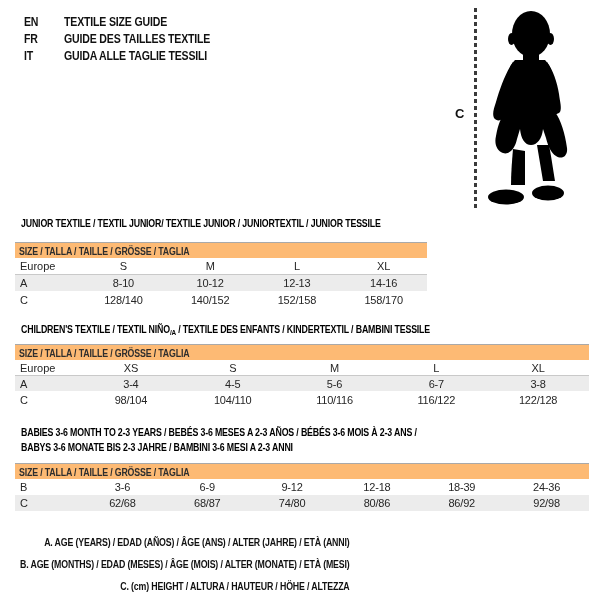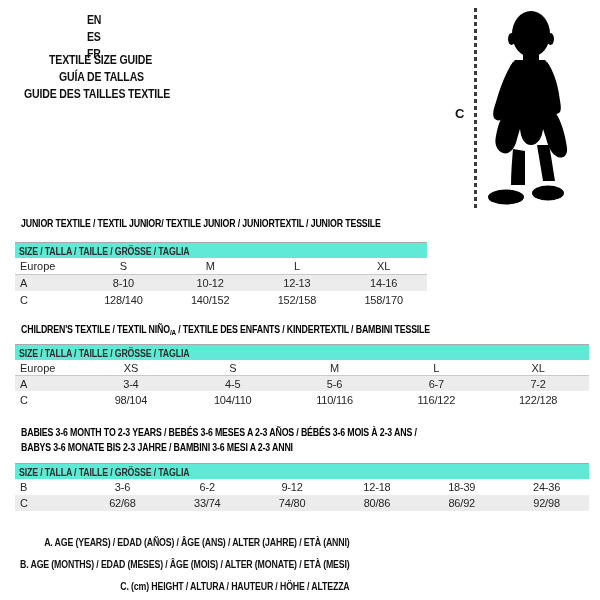--- a/index.html
+++ b/index.html
@@ -2,21 +2,21 @@
 <html><head>
 <meta charset="utf-8">
 <style>
   html,body{margin:0;padding:0;background:#ffffff;}
   #screen{
     position:relative;width:600px;height:600px;background:#ffffff;
     font-family:"Liberation Sans","DejaVu Sans",sans-serif;color:#1c1c1c;overflow:hidden;
   }
   
   .lang-block{position:absolute;left:24px;top:13px;}
-  .lang-row{display:flex;height:17px;align-items:center;flex-direction:column;}
+  .lang-row{display:flex;height:17px;align-items:center;}
   .lang-code,.lang-label{
     font-size:12px;font-weight:bold;color:#111;white-space:nowrap;
     transform:scaleX(0.88);transform-origin:0 50%;letter-spacing:-0.2px;
   }
   .lang-code{width:40px;flex:0 0 40px;}
   
   .measure-line{
     position:absolute;left:474px;top:8px;width:3px;height:202px;
     background:repeating-linear-gradient(to bottom,#3a3a3a 0 4px,transparent 4px 7px);
   }
@@ -27,21 +27,21 @@
   
   .tbl-title{
     position:absolute;left:21px;font-size:11px;font-weight:bold;color:#000;
     white-space:nowrap;transform:scaleX(0.80);transform-origin:0 50%;letter-spacing:-0.2px;
   }
   .tbl-title .subber{font-size:8px;vertical-align:-2px;}
   .size-table{position:absolute;}
   .t-narrow{left:15px;width:412px;}
   .t-wide{left:15px;width:574px;}
   .size-bar{
-    background:#5eead4;border-top:1px solid #a9a9a9;height:15px;
+    background:#fdba74;border-top:1px solid #a9a9a9;height:15px;
     display:flex;align-items:center;
   }
   .size-bar span{
     font-size:11px;font-weight:bold;color:#2e2e2e;padding-left:5px;white-space:nowrap;
     transform:scaleX(0.80);transform-origin:0 50%;letter-spacing:-0.2px;
   }
   .trow{display:flex;height:16px;align-items:center;font-size:11px;color:#262626;}
   .trow.sep{border-bottom:1px solid #c9c9c9;}
   .trow.alt{background:#ececec;}
   .rlbl{flex:0 0 60px;padding-left:5px;text-align:left;}
@@ -57,26 +57,26 @@
 <body>
 
 <div id="screen">
 
   <div class="lang-block">
     <div class="lang-row">
       <span class="lang-code">EN</span>
       <span class="lang-label">TEXTILE SIZE GUIDE</span>
     </div>
     <div class="lang-row">
-      <span class="lang-code">ES</span>
-      <span class="lang-label">GUÍA DE TALLAS</span>
+      <span class="lang-code">FR</span>
+      <span class="lang-label">GUIDE DES TAILLES TEXTILE</span>
     </div>
     <div class="lang-row">
-      <span class="lang-code">FR</span>
-      <span class="lang-label">GUIDE DES TAILLES TEXTILE</span>
+      <span class="lang-code">IT</span>
+      <span class="lang-label">GUIDA ALLE TAGLIE TESSILI</span>
     </div>
   </div>
 
   <div class="measure-line"></div>
   <div class="height-label">C</div>
   <div class="baby-box">
     <svg width="92" height="204" viewBox="0 0 92 204" xmlns="http://www.w3.org/2000/svg">
       <g fill="#000000">
         <ellipse cx="49" cy="26" rx="19" ry="23"></ellipse>
         <ellipse cx="29.5" cy="31" rx="3.5" ry="6"></ellipse>
@@ -134,51 +134,51 @@
       <span class="rcell">M</span>
       <span class="rcell">L</span>
       <span class="rcell">XL</span>
     </div>
     <div class="trow alt" style="height:15px;">
       <span class="rlbl">A</span>
       <span class="rcell">3-4</span>
       <span class="rcell">4-5</span>
       <span class="rcell">5-6</span>
       <span class="rcell">6-7</span>
-      <span class="rcell">7-2</span>
+      <span class="rcell">3-8</span>
     </div>
     <div class="trow" style="height:17px;">
       <span class="rlbl">C</span>
       <span class="rcell">98/104</span>
       <span class="rcell">104/110</span>
       <span class="rcell">110/116</span>
       <span class="rcell">116/122</span>
       <span class="rcell">122/128</span>
     </div>
   </div>
 
   <div class="tbl-title" style="top:426px;">BABIES 3-6 MONTH TO 2-3 YEARS / BEBÉS 3-6 MESES A 2-3 AÑOS / BÉBÉS 3-6 MOIS À 2-3 ANS /</div>
   <div class="tbl-title" style="top:441px;">BABYS 3-6 MONATE BIS 2-3 JAHRE / BAMBINI 3-6 MESI A 2-3 ANNI</div>
   <div class="size-table t-wide" style="top:463px;">
     <div class="size-bar">
       <span>SIZE / TALLA / TAILLE / GRÖSSE / TAGLIA</span>
     </div>
     <div class="trow">
       <span class="rlbl">B</span>
       <span class="rcell">3-6</span>
-      <span class="rcell">6-2</span>
+      <span class="rcell">6-9</span>
       <span class="rcell">9-12</span>
       <span class="rcell">12-18</span>
       <span class="rcell">18-39</span>
       <span class="rcell">24-36</span>
     </div>
     <div class="trow alt">
       <span class="rlbl">C</span>
       <span class="rcell">62/68</span>
-      <span class="rcell">33/74</span>
+      <span class="rcell">68/87</span>
       <span class="rcell">74/80</span>
       <span class="rcell">80/86</span>
       <span class="rcell">86/92</span>
       <span class="rcell">92/98</span>
     </div>
   </div>
 
   <div class="footnotes">
     <div class="footnote">A. AGE (YEARS) / EDAD (AÑOS) / ÂGE (ANS) / ALTER (JAHRE) / ETÀ (ANNI)</div>
     <div class="footnote">B. AGE (MONTHS) / EDAD (MESES) / ÂGE (MOIS) / ALTER (MONATE) / ETÀ (MESI)</div>

